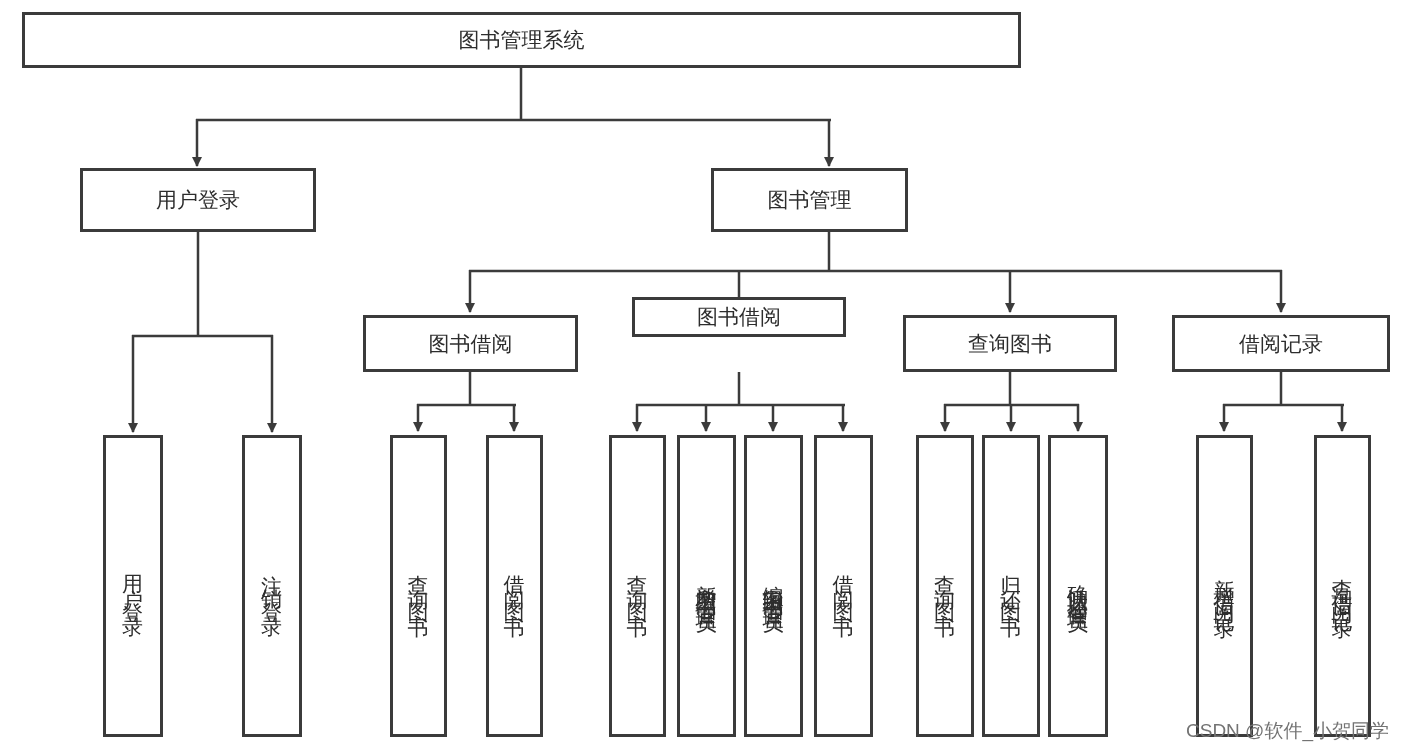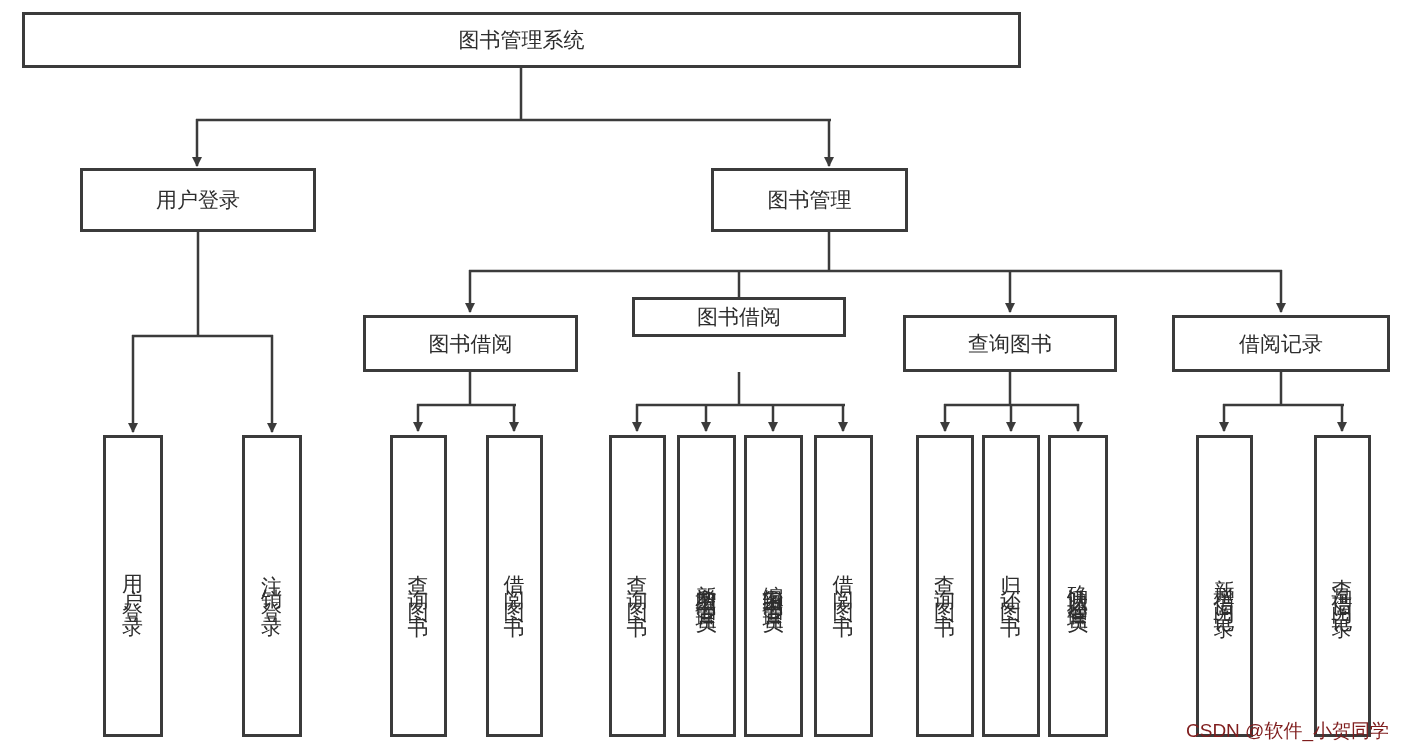--- a/index.html
+++ b/index.html
@@ -40,21 +40,21 @@
   }
   .ls-wide span  { letter-spacing: 14px; }
   .ls-med  span  { letter-spacing: 8px;  }
   .ls-tight span { letter-spacing: 4px;  }
   #watermark {
     position: absolute;
     left: 1186px;
     top: 718px;
     z-index: 3;
     font-size: 19px;
-    color: #7f1d1d;
+    color: #737373;
     white-space: nowrap;
   }
 </style>
 </head>
 <body>
 
 <div id="stage">
 
   <svg id="connectors" width="1405" height="747" viewBox="0 0 1405 747">
     <defs>

